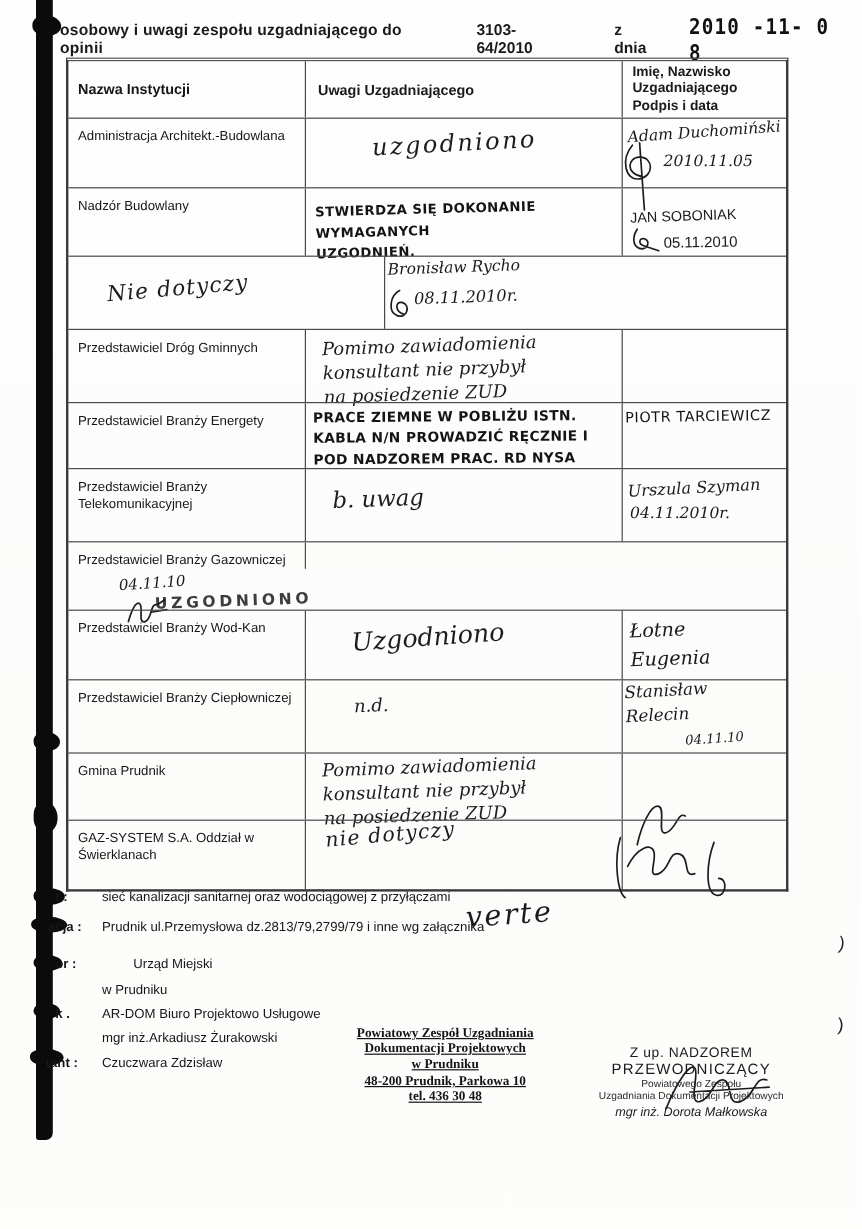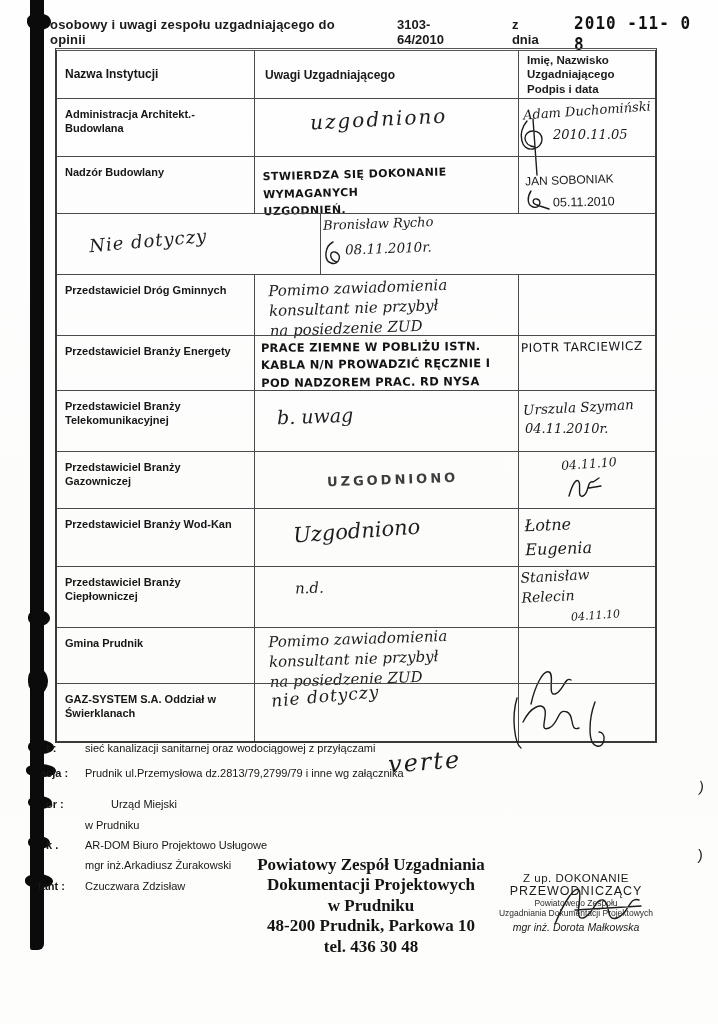--- a/index.html
+++ b/index.html
@@ -17,21 +17,21 @@
   .case-no{font-weight:bold;font-size:13px;margin-left:28px;}
   .zdnia{font-weight:bold;font-size:13px;margin-left:36px;}
   .datestamp{font-family:"DejaVu Sans Mono", monospace;font-weight:bold;font-size:16px;margin-left:26px;
              letter-spacing:1px;transform:scaleY(1.12);color:#111;}
 
   
   .tbl{position:absolute;left:55px;top:48px;width:598px;border:2px solid #3a3a3a;border-top:3px double #555;background:transparent;}
   .trow{display:flex;border-top:1px solid #4a4a4a;position:relative;}
   .trow:first-child{border-top:none;}
   .c1{width:198px;box-sizing:border-box;border-right:1px solid #4a4a4a;padding:8px 6px 0 8px;
-      font-size:11px;line-height:1.3;font-weight:700;color:#161616;}
+      font-size:11px;line-height:1.3;font-weight:400;color:#161616;}
   .c2{width:264px;box-sizing:border-box;border-right:1px solid #4a4a4a;position:relative;}
   .c3{width:136px;box-sizing:border-box;position:relative;}
   .thead .c1,.thead .c2{display:flex;align-items:center;font-size:12px;font-weight:bold;}
   .thead .c3{display:flex;align-items:center;font-size:11.5px;font-weight:bold;line-height:1.25;padding:4px 2px 4px 8px;box-sizing:border-box;}
   .thead .c1{padding:0 0 0 8px;}
   .thead .c2{padding:0 0 0 10px;}
 
   
   .hw{font-family:"DejaVu Serif", serif;font-style:italic;color:#1d1d1d;position:absolute;white-space:pre-line;}
   .hwp{font-family:"DejaVu Sans", sans-serif;color:#141414;position:absolute;white-space:pre-line;}
@@ -67,21 +67,21 @@
   .sg8 .sig-name{left:6px;top:4px;font-size:16px;line-height:1.5;transform:rotate(-2deg);font-family:"DejaVu Serif",serif;font-style:italic;}
   .sg9 .sig-name{left:2px;top:0px;font-size:14px;line-height:1.4;transform:rotate(-3deg);font-family:"DejaVu Serif",serif;font-style:italic;}
   .sg9 .sig-date{left:52px;top:42px;font-size:11px;transform:rotate(-4deg);font-family:"DejaVu Serif",serif;font-style:italic;}
 
   
   .fline{position:absolute;font-size:11px;color:#161616;}
   .fprefix{position:absolute;font-size:11px;font-weight:600;color:#161616;}
   .verte{position:absolute;left:388px;top:748px;font-family:"DejaVu Serif",serif;font-style:italic;
          font-size:24px;transform:rotate(-4deg);letter-spacing:2px;color:#1b1b1b;}
   .cstamp{position:absolute;left:252px;top:855px;width:238px;text-align:center;
-          font-family:"Liberation Serif", serif;font-weight:bold;font-size:17px;line-height:1.2;color:#141414;}
+          font-family:"Liberation Serif", serif;font-weight:bold;font-size:11px;line-height:1.2;color:#141414;text-decoration:underline;}
   .rstamp{position:absolute;left:478px;top:872px;width:196px;text-align:center;color:#1b1b1b;}
   .rstamp .l1{font-size:11.5px;letter-spacing:.5px;}
   .rstamp .l2{font-size:12.5px;letter-spacing:1px;}
   .rstamp .l3,.rstamp .l4{font-size:8.5px;color:#2c2c2c;}
   .rstamp .l5{font-size:10.5px;font-style:italic;margin-top:3px;}
   .artifact{position:absolute;font-size:15px;color:#222;}
 </style>
 </head>
 <body>
 
@@ -179,21 +179,21 @@
       <div class="c1">Przedstawiciel Branży Telekomunikacyjnej</div>
       <div class="c2">
         <span class="hw rm6">b. uwag</span>
       </div>
       <div class="c3 sg6">
         <span class="sig-name">Urszula Szyman</span>
         <span class="sig-date">04.11.2010r.</span>
       </div>
     </div>
 
-    <div class="trow" style="height:56px;">
+    <div class="trow" style="height:56px;flex-direction:column;">
       <div class="c1">Przedstawiciel Branży Gazowniczej</div>
       <div class="c2">
         <span class="hwp rm7">UZGODNIONO</span>
       </div>
       <div class="c3 sg7">
         <span class="sig-name">04.11.10</span>
         <svg class="scr" style="left:46px;top:22px;" width="36" height="28">
           <path d="M4,22 C8,8 12,4 14,8 C16,12 12,24 18,22 C24,20 22,6 28,8 L34,4 M24,14 L36,12"></path>
         </svg>
       </div>
@@ -269,21 +269,21 @@
 
   <div class="cstamp">
     <div>Powiatowy Zespół Uzgadniania</div>
     <div>Dokumentacji Projektowych</div>
     <div>w Prudniku</div>
     <div>48-200 Prudnik, Parkowa 10</div>
     <div>tel. 436 30 48</div>
   </div>
 
   <div class="rstamp">
-    <div class="l1">Z up. DOKONANIE</div>
+    <div class="l1">Z up. NADZOREM</div>
     <div class="l2">PRZEWODNICZĄCY</div>
     <div class="l3">Powiatowego Zespołu</div>
     <div class="l4">Uzgadniania Dokumentacji Projektowych</div>
     <div class="l5">mgr inż. Dorota Małkowska</div>
   </div>
   <svg class="scr" style="left:545px;top:880px;" width="110" height="55">
     <path d="M10,44 C20,20 30,6 34,10 C38,14 28,40 38,38 C48,36 50,18 58,20 C66,22 60,42 72,38 C84,34 84,16 94,20 M30,30 L96,26"></path>
   </svg>
 
   <span class="artifact" style="left:699px;top:778px;transform:rotate(8deg);">)</span>

